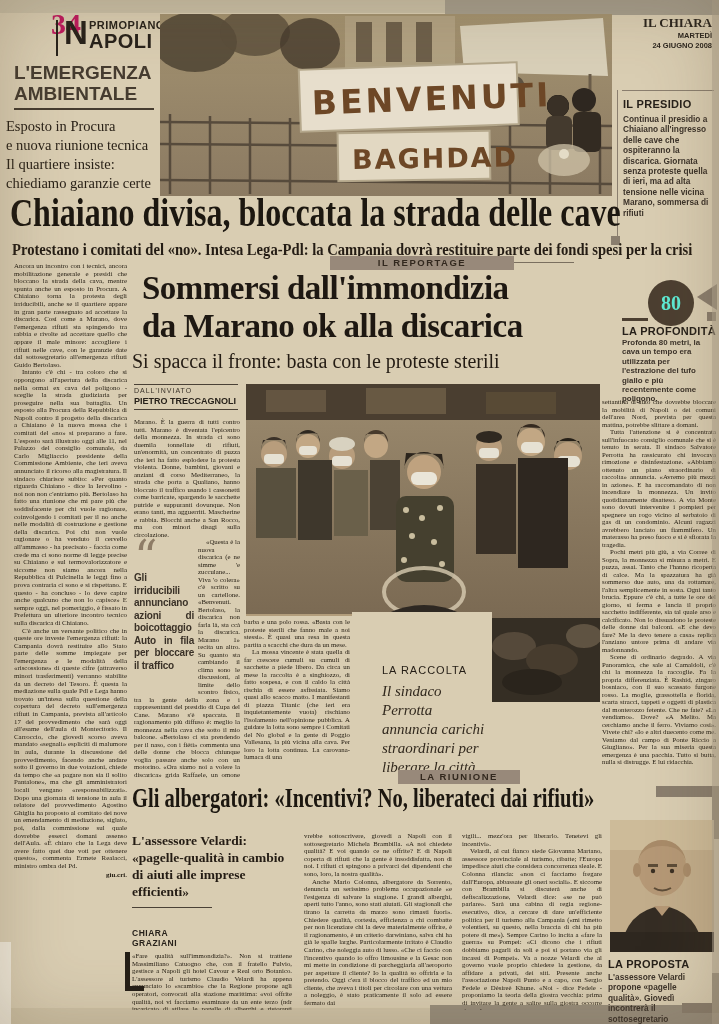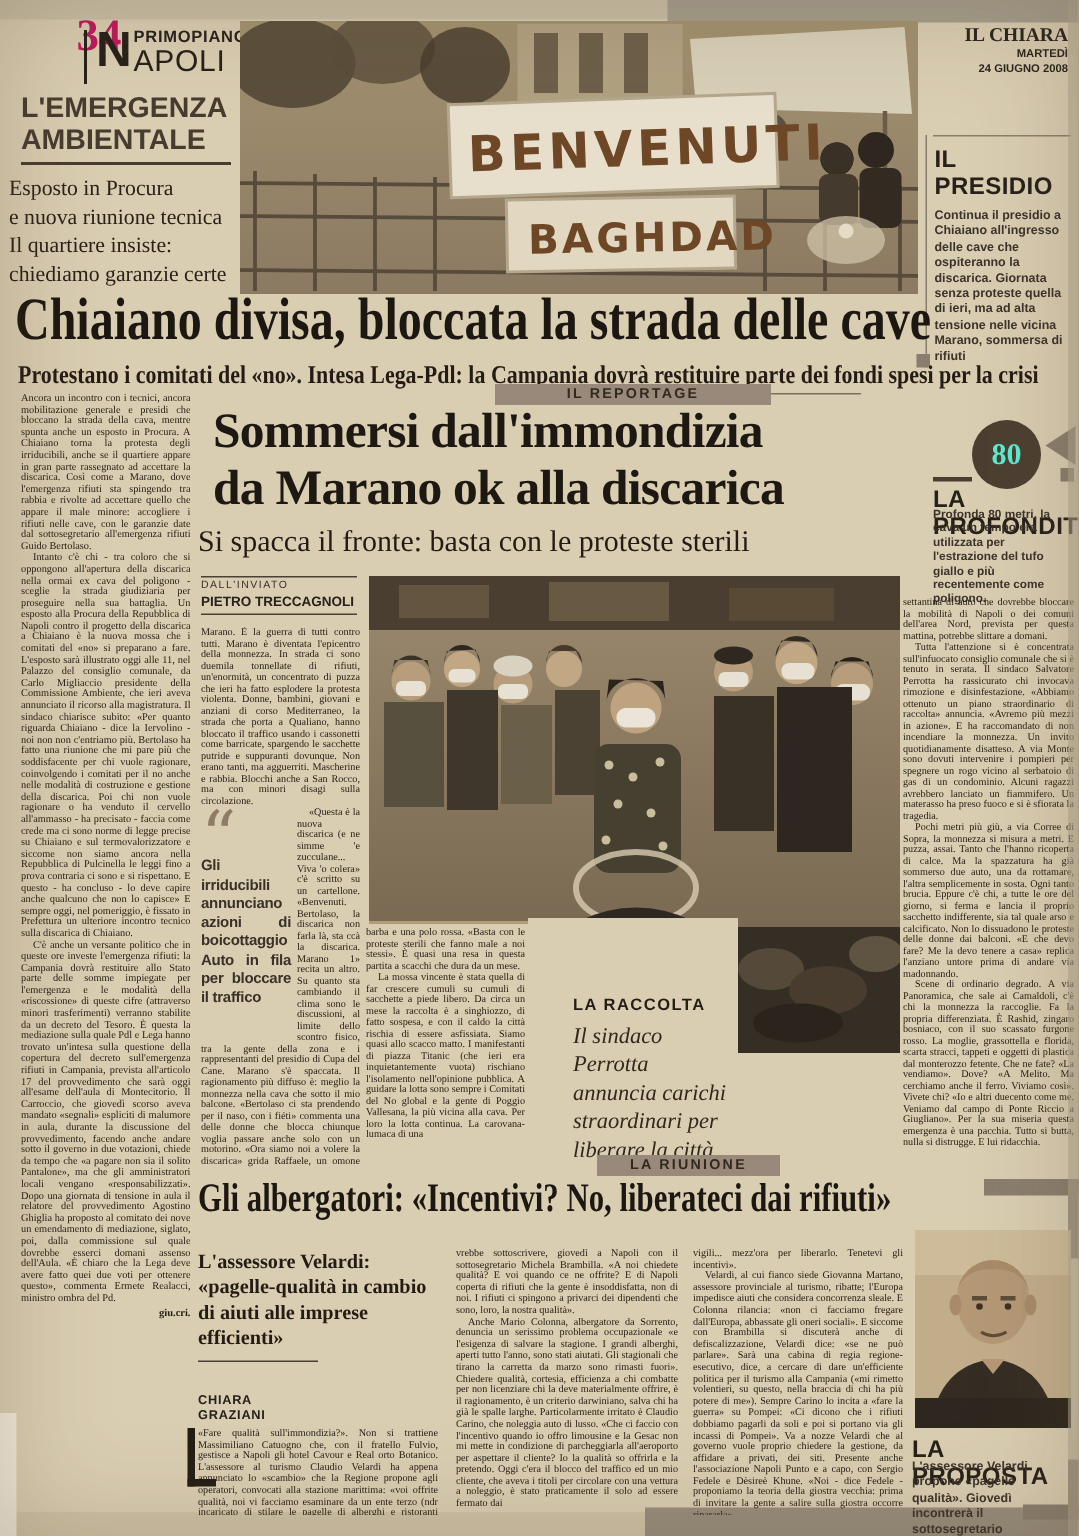--- a/index.html
+++ b/index.html
@@ -14,34 +14,34 @@
   .edge-right{left:712px;top:0;width:7px;height:1024px;background:#b3a792;opacity:.55;}
   .strip-bottom-right{left:430px;top:1005px;width:289px;height:19px;background:#978d7c;}
   .strip-bottom-left{left:0;top:1008px;width:430px;height:16px;background:#cfc3a7;}
   .white-corner{left:0;top:942px;width:11px;height:82px;background:#efe9da;}
   
   .pageno{left:14px;top:9px;font-size:30px;font-weight:bold;color:#be185d;line-height:1;margin-left:37px;}
   .head-vrule{left:56px;top:20px;width:2px;height:36px;background:#27211a;}
   .brand{left:64px;top:16px;width:160px;height:46px;font-family:"Liberation Sans",sans-serif;color:#27211a;}
   .brand .n{position:absolute;left:0;top:0;font-size:33px;font-weight:bold;line-height:1;}
   .brand .kick{position:absolute;left:25px;top:3px;font-size:11px;font-weight:bold;letter-spacing:.5px;}
-  .brand .rest{position:absolute;left:25px;top:14px;font-size:20px;font-weight:normal;letter-spacing:.5px;}
+  .brand .rest{position:absolute;left:25px;top:14px;font-size:20px;font-weight:bold;letter-spacing:.5px;}
   .masthead{left:588px;top:15px;width:124px;text-align:right;color:#2a241d;}
   .masthead .mh-name{font-size:13px;font-weight:bold;font-family:"Liberation Serif",serif;}
   .masthead .mh-day,.masthead .mh-date{font-size:7.5px;font-weight:bold;font-family:"Liberation Sans",sans-serif;line-height:9.5px;}
   
   .kicker{left:14px;top:62px;width:146px;font-family:"Liberation Sans",sans-serif;
           font-size:19px;line-height:21px;font-weight:bold;color:#463c30;white-space:pre-line;}
   .kicker-rule{left:14px;top:108px;width:140px;height:2px;background:#463c30;}
   .deck{left:6px;top:117px;width:150px;font-size:14.5px;line-height:19px;color:#2a2218;white-space:pre-line;}
   
   .presidio-rule-top{left:622px;top:90px;width:92px;height:1px;background:#8a7e6e;}
   .presidio-vert{left:617px;top:90px;width:1px;height:155px;background:#8a7e6e;}
   .presidio{left:623px;top:98px;width:92px;}
-  .box-label{font-family:"Liberation Sans",sans-serif;font-size:16px;font-weight:bold;color:#27211a;letter-spacing:.3px;}
+  .box-label{font-family:"Liberation Sans",sans-serif;font-size:11px;font-weight:bold;color:#27211a;letter-spacing:.3px;}
   .box-text{font-family:"Liberation Sans",sans-serif;font-size:8.3px;line-height:10.4px;font-weight:bold;color:#3c332a;margin-top:4px;}
   .sq{width:9px;height:9px;background:#8a7e6e;}
   
   .headline{left:10px;top:190px;width:708px;height:48px;overflow:visible;}
   .headline span{display:inline-block;white-space:nowrap;font-size:40px;font-weight:bold;color:#1c1710;
                  transform:scaleX(.80);transform-origin:left top;line-height:46px;}
   .subhead{left:12px;top:240px;width:706px;}
   .subhead span{display:inline-block;white-space:nowrap;font-size:17px;font-weight:bold;color:#241c14;
                 transform:scaleX(.86);transform-origin:left top;}
   .bar-label{background:#98897a;color:#32281e;font-family:"Liberation Sans",sans-serif;
@@ -72,21 +72,21 @@
   .pullquote{float:left;width:60px;height:150px;margin:4px 4px 2px 0;}
   .pq-mark{font-size:46px;line-height:30px;color:#8e7c66;font-family:"DejaVu Serif",serif;}
   .pq-text{font-family:"Liberation Sans",sans-serif;font-size:10px;line-height:12.5px;
            font-weight:bold;color:#3a3127;letter-spacing:-.2px;}
   .col-rep2{left:240px;top:616px;width:114px;height:164px;overflow:hidden;background:#d9cdb2;padding:2px 4px 0 4px;box-sizing:border-box;}
   .col-rep3{left:602px;top:398px;width:114px;height:384px;overflow:hidden;}
   .sig{text-align:right;font-weight:bold;font-size:7px;margin-top:2px;}
   
   .raccolta{left:352px;top:612px;width:140px;height:180px;background:#d9cdb2;box-sizing:border-box;
             padding:52px 6px 0 30px;}
-  .raccolta .rc-label{font-family:"Liberation Sans",sans-serif;font-size:11px;font-weight:bold;
+  .raccolta .rc-label{font-family:"Liberation Sans",sans-serif;font-size:11px;font-weight:normal;
             letter-spacing:1px;color:#241d15;}
   .raccolta .rc-cap{font-style:italic;font-size:15px;line-height:19px;color:#32291e;margin-top:6px;}
   
   .riu-bar{left:398px;top:770px;width:122px;}
   .riu-headline{left:132px;top:783px;width:560px;height:36px;}
   .riu-headline span{display:inline-block;white-space:nowrap;font-size:27px;font-weight:bold;color:#1c1710;
                 transform:scaleX(.76);transform-origin:left top;}
   .riu-col1{left:132px;top:832px;width:160px;height:178px;overflow:hidden;}
   .riu-sub{font-size:13.5px;line-height:17px;font-weight:bold;color:#241c14;}
   .riu-byline{font-family:"Liberation Sans",sans-serif;font-size:8.5px;font-weight:bold;letter-spacing:.5px;

